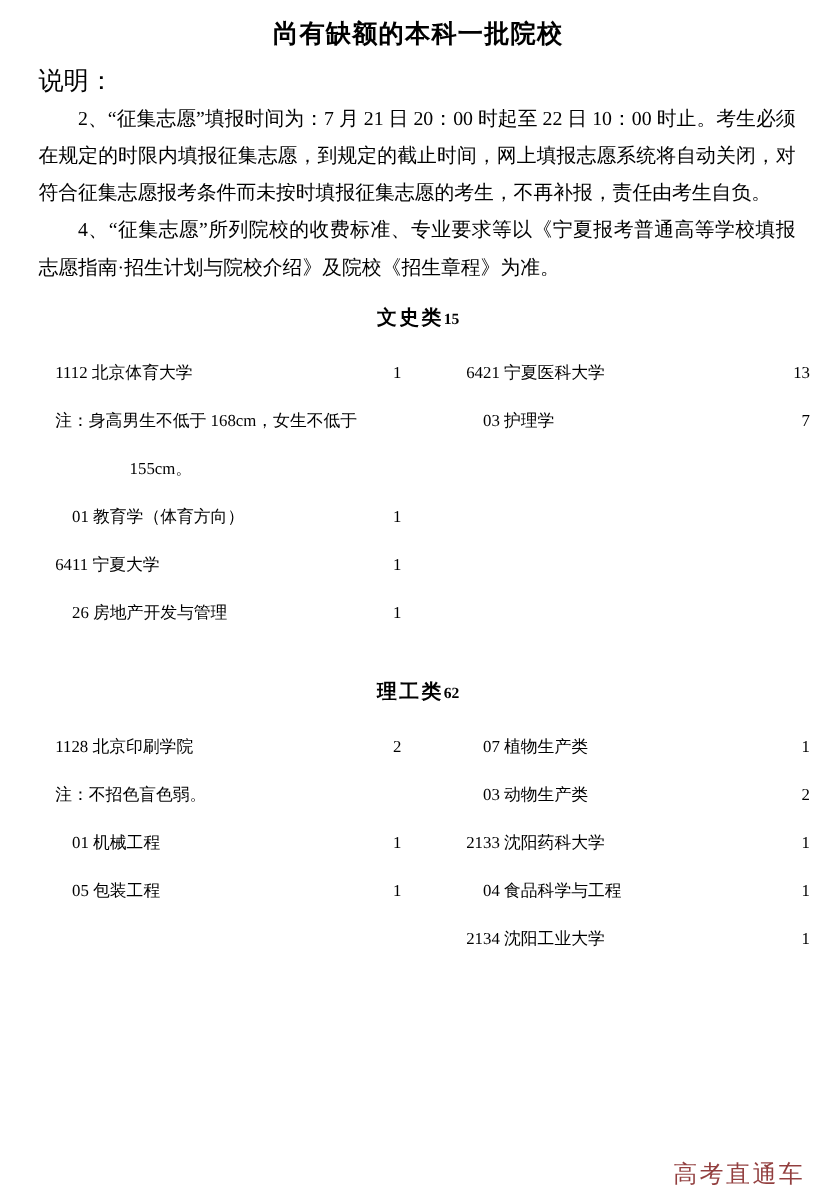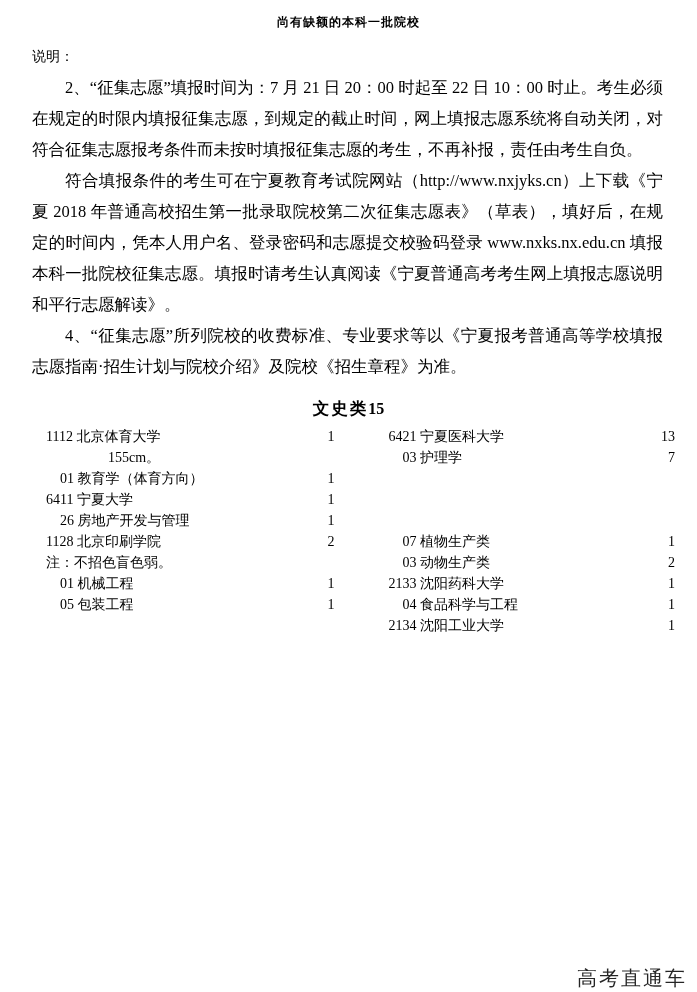--- a/index.html
+++ b/index.html
@@ -17,58 +17,58 @@
   }
   .page {
     width: 697px;
     height: 992px;
     padding: 0;
     box-sizing: border-box;
     position: relative;
   }
   .doc-title {
     text-align: center;
-    font-size: 12px;
+    font-size: 21px;
     font-weight: bold;
     margin-top: 14px;
     margin-bottom: 10px;
     letter-spacing: 1px;
   }
   .body-text {
     padding: 0 34px 0 32px;
   }
   .para {
     font-size: 16.5px;
     line-height: 31px;
     text-align: justify;
     text-justify: inter-ideograph;
     margin: 0 0 0 0;
   }
   .para.indent {
     text-indent: 2em;
   }
   .label-line {
-    font-size: 14px;
+    font-size: 21px;
     line-height: 31px;
     margin: 0;
   }
   .section-head {
     display: flex;
     justify-content: center;
     align-items: baseline;
     font-weight: bold;
     font-size: 16.5px;
     margin-top: 16px;
     margin-bottom: 6px;
   }
   .section-head .name {
     letter-spacing: 2px;
   }
   .section-head .count {
-    font-size: 16px;
+    font-size: 13px;
   }
   .cols {
     display: flex;
     padding: 0 22px 0 22px;
     box-sizing: border-box;
   }
   .col {
     width: 50%;
     box-sizing: border-box;
   }
@@ -78,67 +78,71 @@
   .row {
     display: flex;
     font-size: 14px;
     line-height: 21px;
     align-items: baseline;
   }
   .row .txt {
     flex: 1 1 auto;
     white-space: nowrap;
     overflow: hidden;
+    margin-top: 19px;
   }
   .row .num {
     flex: 0 0 auto;
     width: 26px;
     text-align: right;
   }
   
   .lvl-school .txt { padding-left: 24px; }
   .lvl-major  .txt { padding-left: 38px; }
   .lvl-note   .txt { padding-left: 24px; white-space: normal; }
   .lvl-note2  .txt { padding-left: 86px; white-space: normal; }
 
   .watermark {
     position: absolute;
-    right: 10px;
+    right: 26px;
     bottom: 14px;
     font-size: 20px;
-    color: #000000;
+    color: #7f1d1d;
     font-family: "Liberation Sans", "DejaVu Sans", sans-serif;
     letter-spacing: 2px;
     opacity: .85;
   }
 </style>
 </head>
 <body>
 
 <div class="page">
 
   <div class="doc-title">尚有缺额的本科一批院校</div>
 
   <div class="body-text">
     <p class="label-line">说明：</p>
     <p class="para indent">2、“征集志愿”填报时间为：7 月 21 日 20：00 时起至 22 日 10：00 时止。考生必须在规定的时限内填报征集志愿，到规定的截止时间，网上填报志愿系统将自动关闭，对符合征集志愿报考条件而未按时填报征集志愿的考生，不再补报，责任由考生自负。</p>
-    <p class="para indent">符合填报条件的考生可在宁夏教育考试院网站（http://www.nxjyks.cn）上下载《宁夏 2018 年普通高校招生第一批录取院校第二次征集志愿表》（草表），填好后，在规定的时间内，凭本人用户名、登录密码和志愿提交校验码登录 www.nxks.nx.edu.cn 填报本科一批院校征集志愿。填报时请考生认真阅读《宁夏普通高考考生网上填报志愿说明和平行志愿解读》。</p>
     <p class="para indent">4、“征集志愿”所列院校的收费标准、专业要求等以《宁夏报考普通高等学校填报志愿指南·招生计划与院校介绍》及院校《招生章程》为准。</p>
   </div>
 
   <div class="section-head">
     <span class="name">文史类</span>
     <span class="count">15</span>
   </div>
   <div class="cols">
     <div class="col left">
       <div class="row lvl-school">
         <span class="txt">1112 北京体育大学</span>
         <span class="num">1</span>
       </div>
+      <div class="row lvl-note">
+        <span class="txt">注：身高男生不低于 168cm，女生不低于</span>
+        <span class="num"></span>
+      </div>
       <div class="row lvl-note2">
         <span class="txt">155cm。</span>
         <span class="num"></span>
       </div>
       <div class="row lvl-major">
         <span class="txt">01 教育学（体育方向）</span>
         <span class="num">1</span>
       </div>
       <div class="row lvl-school">
         <span class="txt">6411 宁夏大学</span>
@@ -154,20 +158,24 @@
         <span class="txt">6421 宁夏医科大学</span>
         <span class="num">13</span>
       </div>
       <div class="row lvl-major">
         <span class="txt">03 护理学</span>
         <span class="num">7</span>
       </div>
     </div>
   </div>
 
+  <div class="section-head" style="margin-top:44px;">
+    <span class="name">理工类</span>
+    <span class="count">62</span>
+  </div>
   <div class="cols">
     <div class="col left">
       <div class="row lvl-school">
         <span class="txt">1128 北京印刷学院</span>
         <span class="num">2</span>
       </div>
       <div class="row lvl-note">
         <span class="txt">注：不招色盲色弱。</span>
         <span class="num"></span>
       </div>

